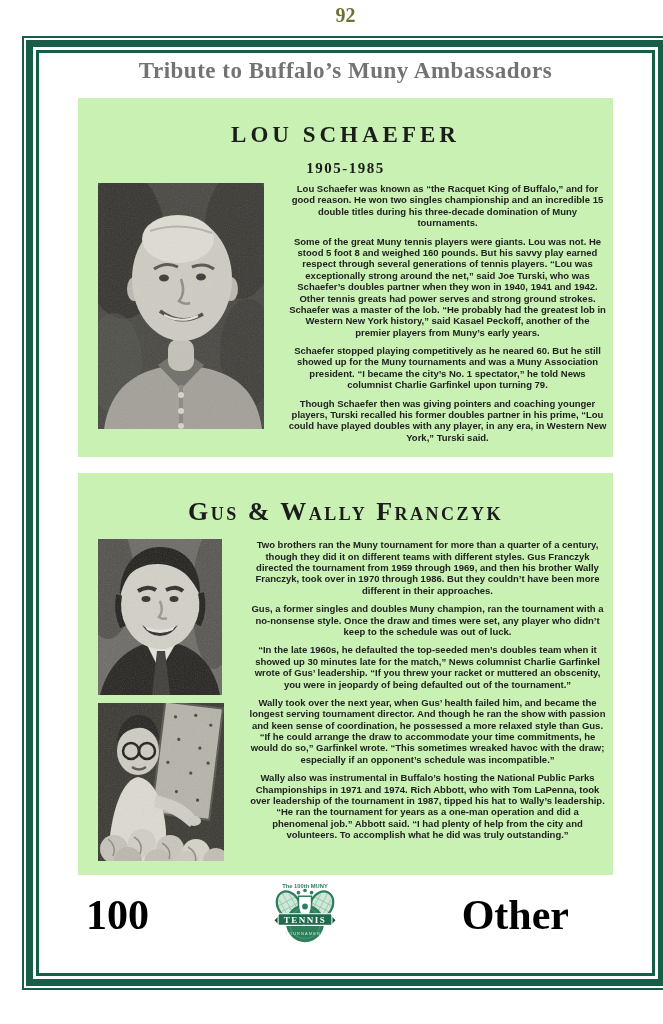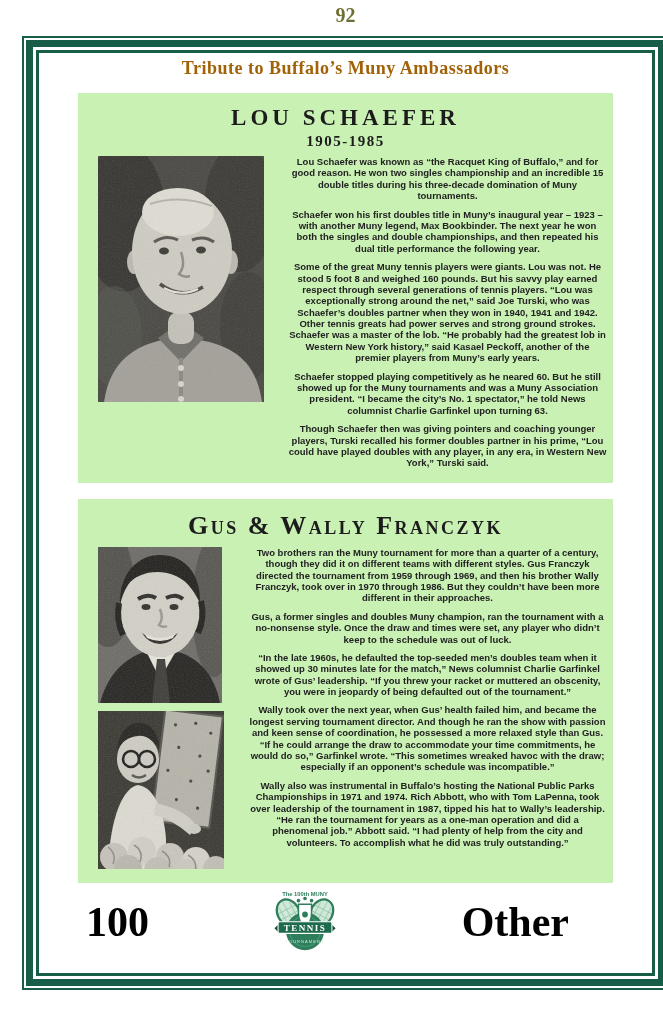--- a/index.html
+++ b/index.html
@@ -12,28 +12,28 @@
     font-family:"Liberation Serif",serif;font-weight:bold;font-size:20px;color:#6e7033;
   }
   
   .frame{position:absolute;left:22px;top:36px;right:22px;bottom:34px;
     border:2px solid #175d47;pointer-events:none;}
   .frame::before{content:"";position:absolute;inset:2px;border:7px solid #175d47;}
   .frame::after{content:"";position:absolute;inset:12px;border:3px solid #175d47;}
   .content{position:absolute;left:42px;top:50px;right:42px;bottom:48px;}
   .title{
     text-align:center;margin:8px 0 0;font-family:"Liberation Serif",serif;
-    font-weight:bold;font-size:18px;color:#a16207;letter-spacing:.5px;
+    font-weight:bold;font-size:23px;color:#737373;letter-spacing:.5px;
   }
   .card{
     width:535px;margin:14px auto 0;background:#c9f1b4;
     padding:12px 0 14px;box-sizing:border-box;
   }
   .card h2{
-    margin:0;text-align:center;font-family:"Liberation Serif",serif;
+    margin:12px;text-align:center;font-family:"Liberation Serif",serif;
     font-weight:bold;color:#1c1c1c;font-size:23px;letter-spacing:4px;
   }
   .card h2.smallcaps{font-variant:small-caps;font-size:26px;letter-spacing:2.5px;}
   .card .years{
     margin-top:2px;text-align:center;font-family:"Liberation Serif",serif;
     font-weight:bold;color:#1c1c1c;font-size:15px;letter-spacing:1.5px;
   }
   .card-row{display:flex;align-items:flex-start;margin-top:6px;padding:0 6px 0 20px;gap:24px;}
   .photo{flex:none;display:block;background:#444;}
   .photo-col{flex:none;display:flex;flex-direction:column;gap:8px;}
@@ -105,23 +105,22 @@
             <ellipse cx="66" cy="95" rx="5" ry="3.5" fill="#3a3833"></ellipse>
             <ellipse cx="103" cy="94" rx="5" ry="3.5" fill="#3a3833"></ellipse>
             <path d="M83,96 q5,14 -2,22 q5,4 11,2" stroke="#8f8c83" stroke-width="2.5" fill="none"></path>
             <path d="M62,128 q21,16 43,3" stroke="#4a4843" stroke-width="3.5" fill="none"></path>
             <path d="M66,132 q17,9 34,1" stroke="#e6e3da" stroke-width="2" fill="none"></path>
           </g>
           <rect width="166" height="246" filter="url(#grain)" opacity="0.35"></rect>
         </svg>
         <div class="col-text">
           <p>Lou Schaefer was known as “the Racquet King of Buffalo,” and for good reason. He won two singles championship and an incredible 15 double titles during his three-decade domination of Muny tournaments.</p>
-          <p>Schaefer won his first doubles title in Muny’s inaugural year – 1923 – with another Muny legend, Max Bookbinder. The next year he won both the singles and double championships, and then repeated his dual title performance the following year.</p>
           <p>Some of the great Muny tennis players were giants. Lou was not. He stood 5 foot 8 and weighed 160 pounds. But his savvy play earned respect through several generations of tennis players. “Lou was exceptionally strong around the net,” said Joe Turski, who was Schaefer’s doubles partner when they won in 1940, 1941 and 1942. Other tennis greats had power serves and strong ground strokes. Schaefer was a master of the lob. “He probably had the greatest lob in Western New York history,” said Kasael Peckoff, another of the premier players from Muny’s early years.</p>
-          <p>Schaefer stopped playing competitively as he neared 60. But he still showed up for the Muny tournaments and was a Muny Association president. “I became the city’s No. 1 spectator,” he told News columnist Charlie Garfinkel upon turning 63.</p>
+          <p>Schaefer stopped playing competitively as he neared 60. But he still showed up for the Muny tournaments and was a Muny Association president. “I became the city’s No. 1 spectator,” he told News columnist Charlie Garfinkel upon turning 79.</p>
           <p>Though Schaefer then was giving pointers and coaching younger players, Turski recalled his former doubles partner in his prime, “Lou could have played doubles with any player, in any era, in Western New York,” Turski said.</p>
         </div>
       </div>
     </section>
 
     <section class="card" style="margin-top:16px">
       <h2 class="smallcaps">Gus &amp; Wally Franczyk</h2>
       <div class="card-row">
         <div class="photo-col">
           <svg class="photo" width="124" height="156" viewBox="0 0 124 156">

